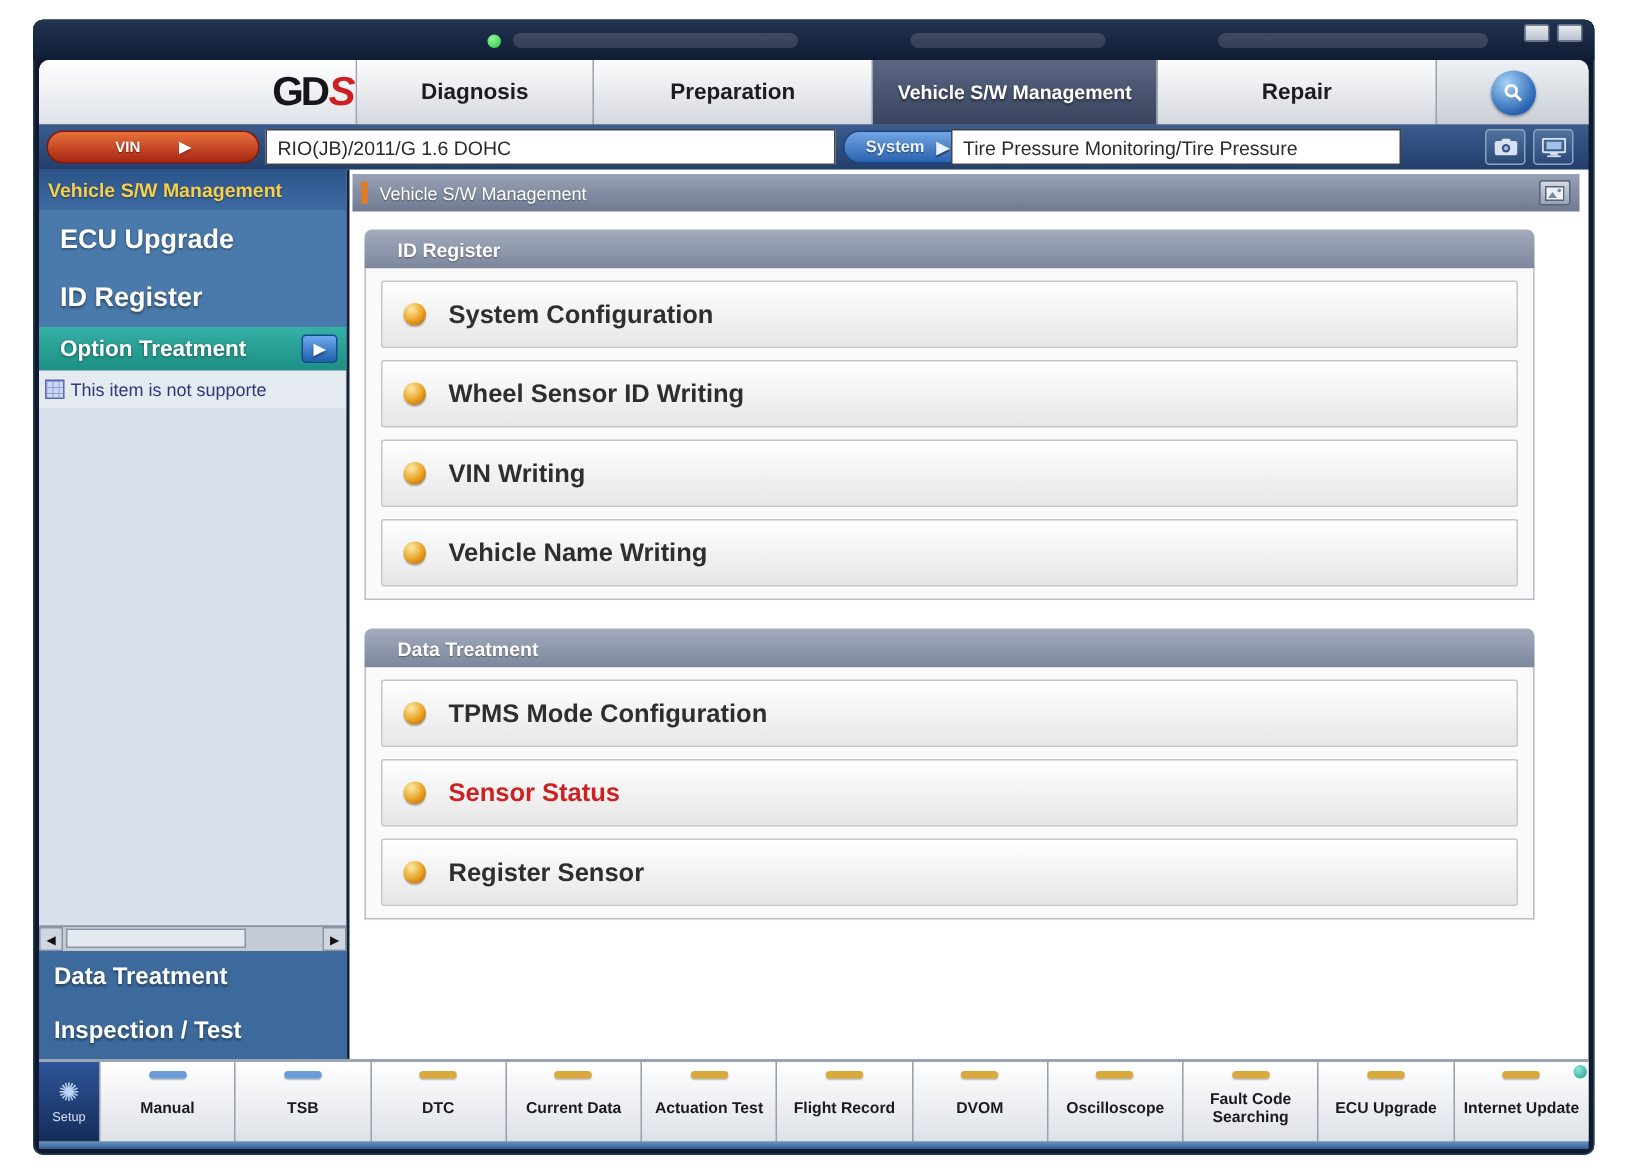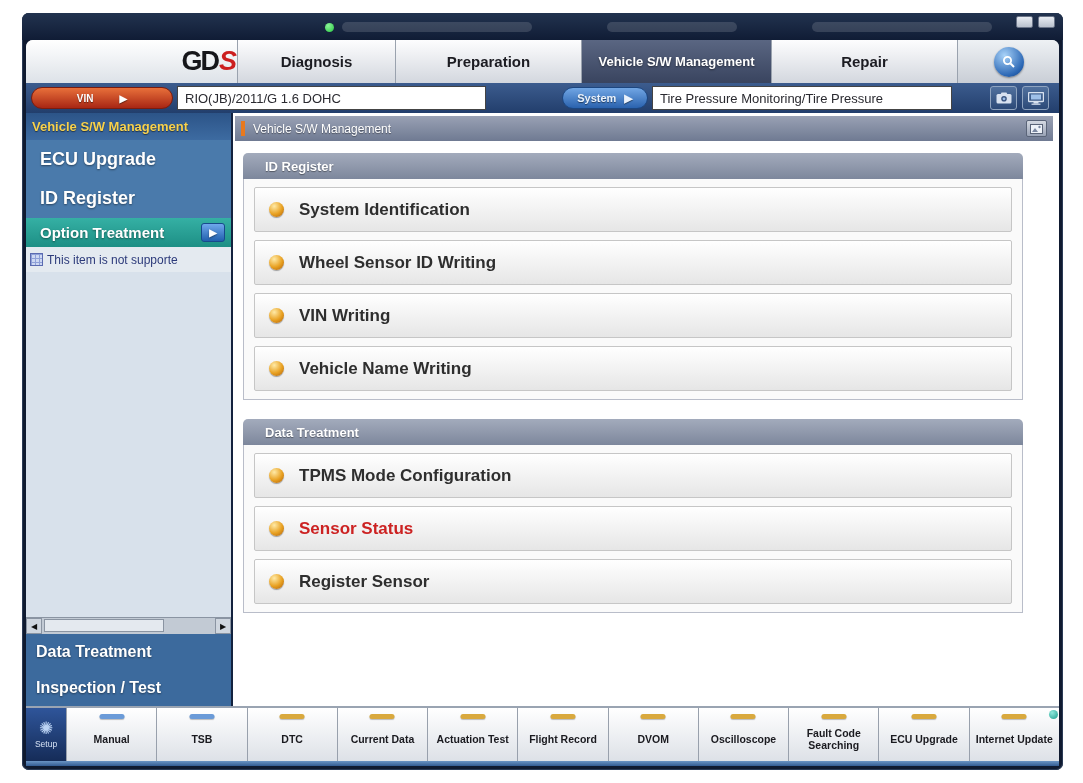--- a/index.html
+++ b/index.html
@@ -30,22 +30,22 @@
   .tab { display:flex; align-items:center; justify-content:center; font-weight:bold; font-size:15px; color:#1c1c22; border-right:1px solid #9aa2ae; background:linear-gradient(#fdfdfe,#d3d7de); cursor:default; }
   .tab.t1 { width:186px; } .tab.t2 { width:158px; } .tab.t4 { width:186px; }
   .tab.active { width:190px; background:linear-gradient(#5a6682,#39445f); color:#ffffff; font-size:13px; text-shadow:0 1px 2px rgba(0,0,0,.5); }
   .search-zone { flex:1; display:flex; align-items:center; justify-content:center; background:linear-gradient(#eef1f4,#c9ced6); border-radius:0 7px 0 0; }
   .search-btn { width:30px; height:30px; border-radius:50%; background:radial-gradient(circle at 35% 28%, #a8d2f8, #2a66b4 70%, #173f78); display:flex; align-items:center; justify-content:center; box-shadow:0 1px 2px rgba(0,0,0,.4); }
   
   .vinbar { position:absolute; left:4px; top:70px; width:1033px; height:30px; background:linear-gradient(#3c5c8e,#223e6c); }
   .vin-btn { position:absolute; left:5px; top:4px; width:142px; height:22px; border-radius:11px; background:linear-gradient(#e8703a,#a82614); border:1px solid #7c1c0e; color:#fff; font-size:10px; font-weight:bold; display:flex; align-items:center; justify-content:center; gap:26px; text-shadow:0 1px 1px rgba(0,0,0,.5); }
   .sys-btn { position:absolute; left:536px; top:4px; width:86px; height:22px; border-radius:11px; background:linear-gradient(#71a6e4,#2a62ae); border:1px solid #1c4680; color:#eaf2fc; font-size:11px; font-weight:bold; display:flex; align-items:center; justify-content:center; gap:8px; text-shadow:0 1px 1px rgba(0,0,0,.5); }
   .field { position:absolute; top:3px; height:24px; background:#ffffff; border:1px solid #444; font-size:13px; color:#2a2a30; display:flex; align-items:center; padding-left:7px; white-space:nowrap; overflow:hidden; }
-  .field.vin { left:151px; width:309px; }
-  .field.sys { left:626px; width:300px; }
+  .field.vin { left:151px; width:380px; }
+  .field.sys { left:608px; width:300px; }
   .mini-ico { position:absolute; top:3px; width:27px; height:24px; background:linear-gradient(#51719e,#2c4a78); border:1px solid #8fa4c0; border-radius:3px; display:flex; align-items:center; justify-content:center; }
   .mini-ico.cam { left:964px; } .mini-ico.mon { left:996px; }
   
   .sidebar { position:absolute; left:4px; top:100px; width:205px; height:593px; background:#4a7aab; display:flex; flex-direction:column; }
   .side-title { height:27px; background:linear-gradient(#2c5488,#3d6ba1); color:#f7d14d; font-weight:bold; font-size:13px; display:flex; align-items:center; padding-left:6px; text-shadow:0 1px 1px rgba(0,0,0,.5); flex:none; }
   .side-item { height:39px; color:#ffffff; font-weight:bold; font-size:18px; display:flex; align-items:center; padding-left:14px; text-shadow:0 1px 2px rgba(0,0,0,.45); flex:none; }
   .side-item.selected { height:29px; font-size:15px; background:linear-gradient(#35b0a4,#1d8f85); justify-content:space-between; padding-right:6px; }
   .side-arrow { width:24px; height:19px; border-radius:3px; background:linear-gradient(#6fa8ec,#2160ae); border:1px solid #174a8c; color:#fff; font-size:10px; display:flex; align-items:center; justify-content:center; }
   .side-note { height:25px; background:#e4eaf0; color:#2c3a7a; font-size:12px; display:flex; align-items:center; gap:4px; padding-left:4px; white-space:nowrap; overflow:hidden; flex:none; }
   .grid-ico { width:13px; height:13px; flex:none; border:1px solid #5a6ab0; background:
@@ -183,21 +183,21 @@
             <circle cx="9.5" cy="3" r="1.2" fill="#7a87a0"></circle>
           </svg>
       </div>
     </div>
 
     <div class="group" style="top:40px;">
       <div class="group-header">ID Register</div>
       <div class="group-body">
         <div class="g-item">
           <span class="ball"></span>
-          <span class="g-label" style="color: rgb(46, 46, 46);">System Identification</span>
+          <span class="g-label" style="color: rgb(46, 46, 46);">System Configuration</span>
         </div>
         <div class="g-item">
           <span class="ball"></span>
           <span class="g-label" style="color: rgb(46, 46, 46);">Wheel Sensor ID Writing</span>
         </div>
         <div class="g-item">
           <span class="ball"></span>
           <span class="g-label" style="color: rgb(46, 46, 46);">VIN Writing</span>
         </div>
         <div class="g-item">

